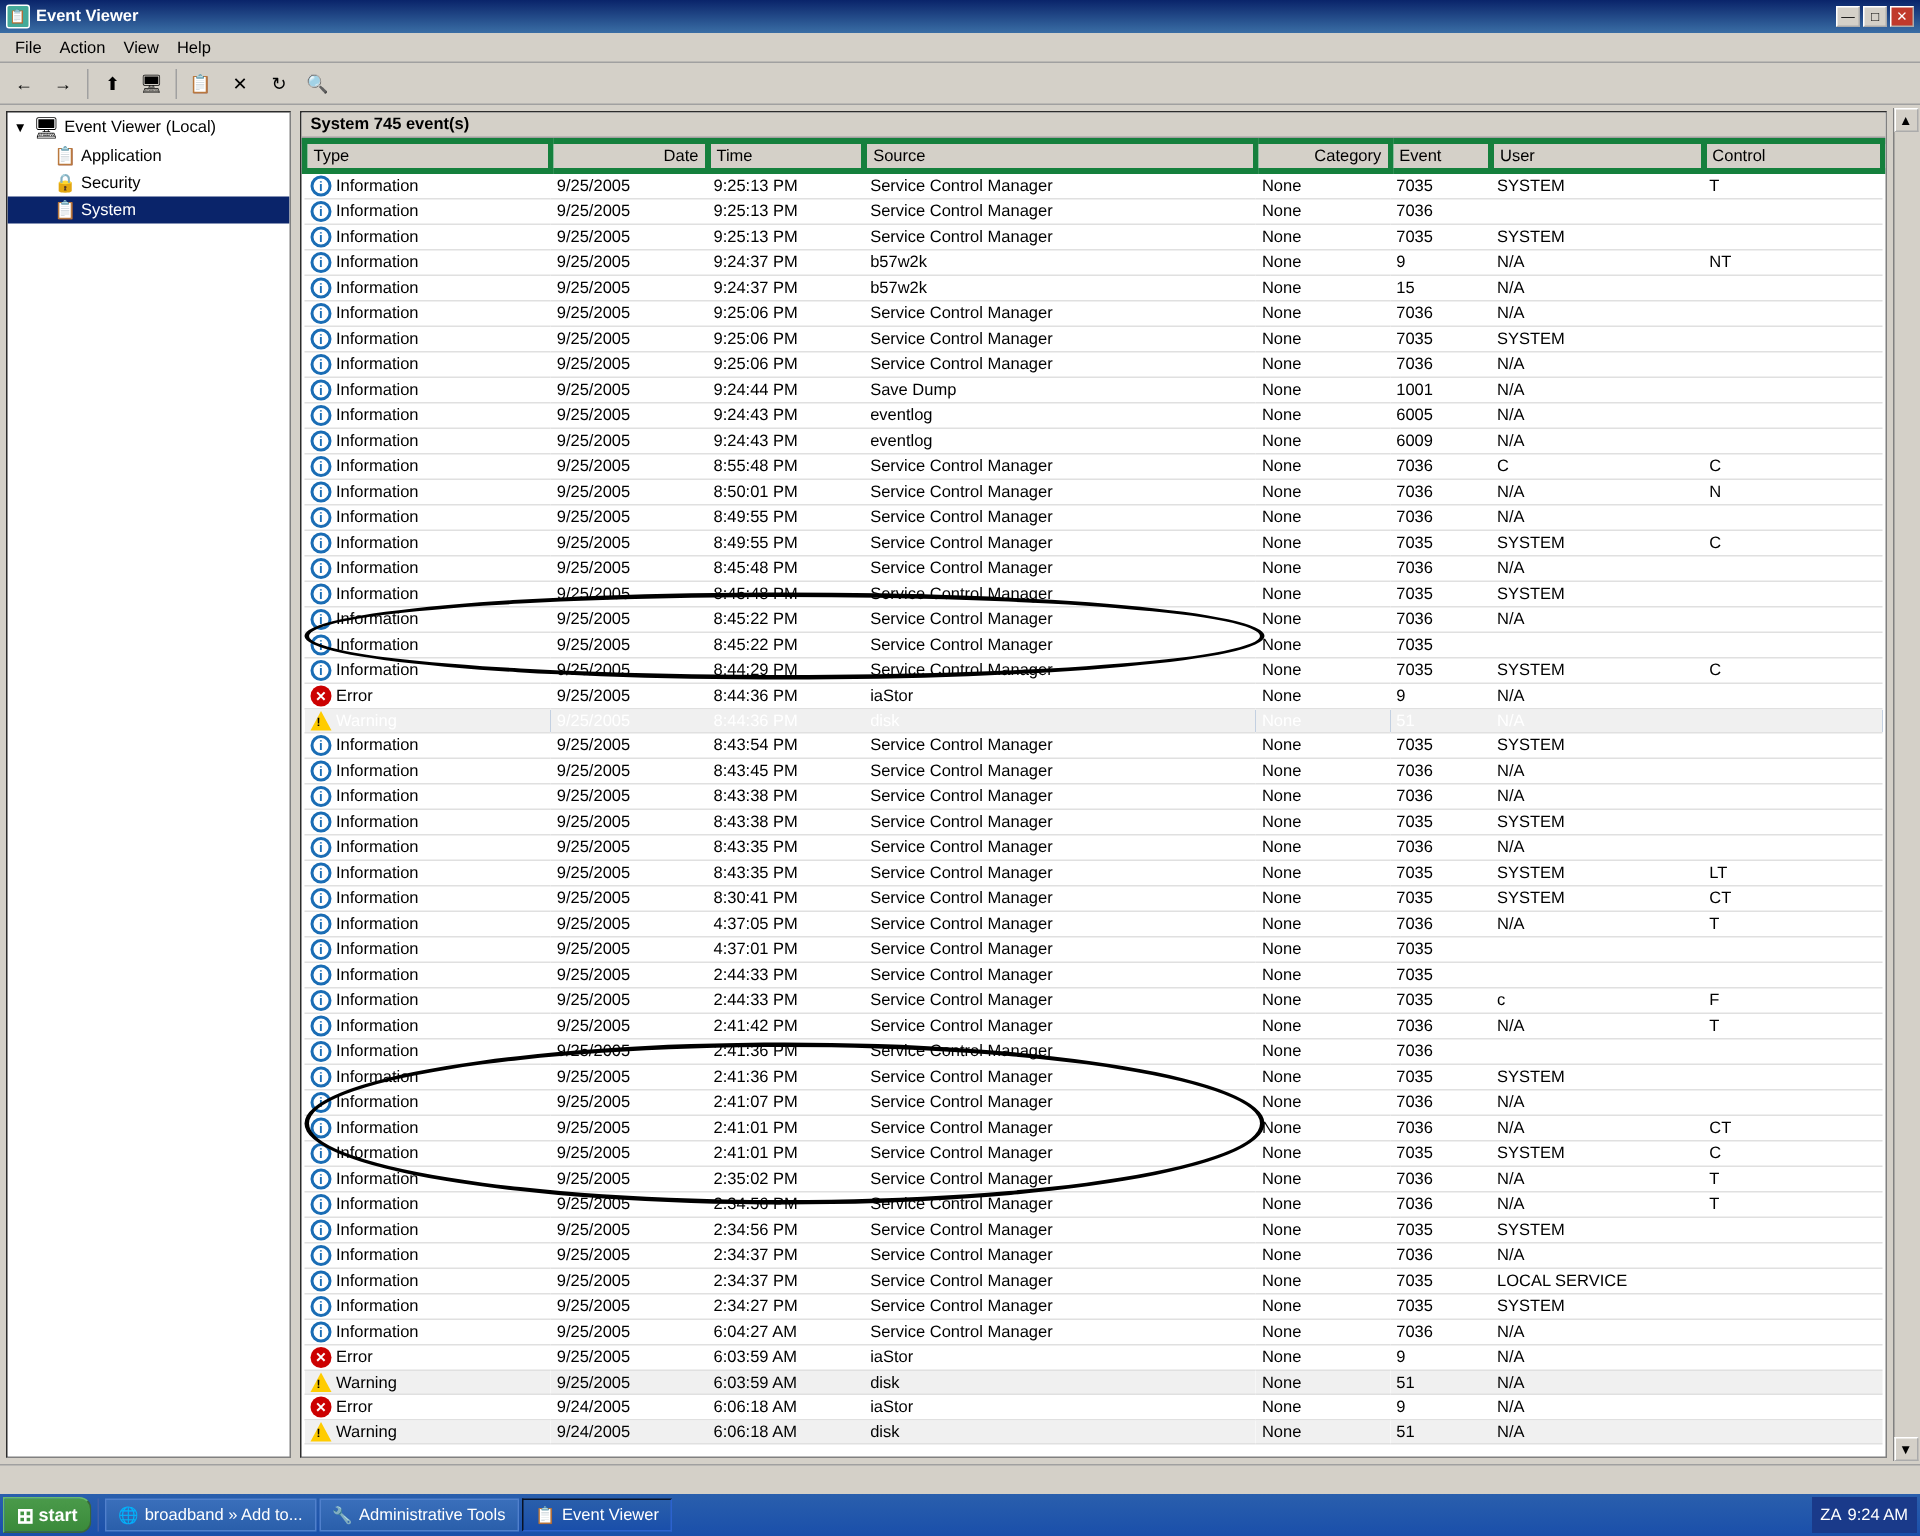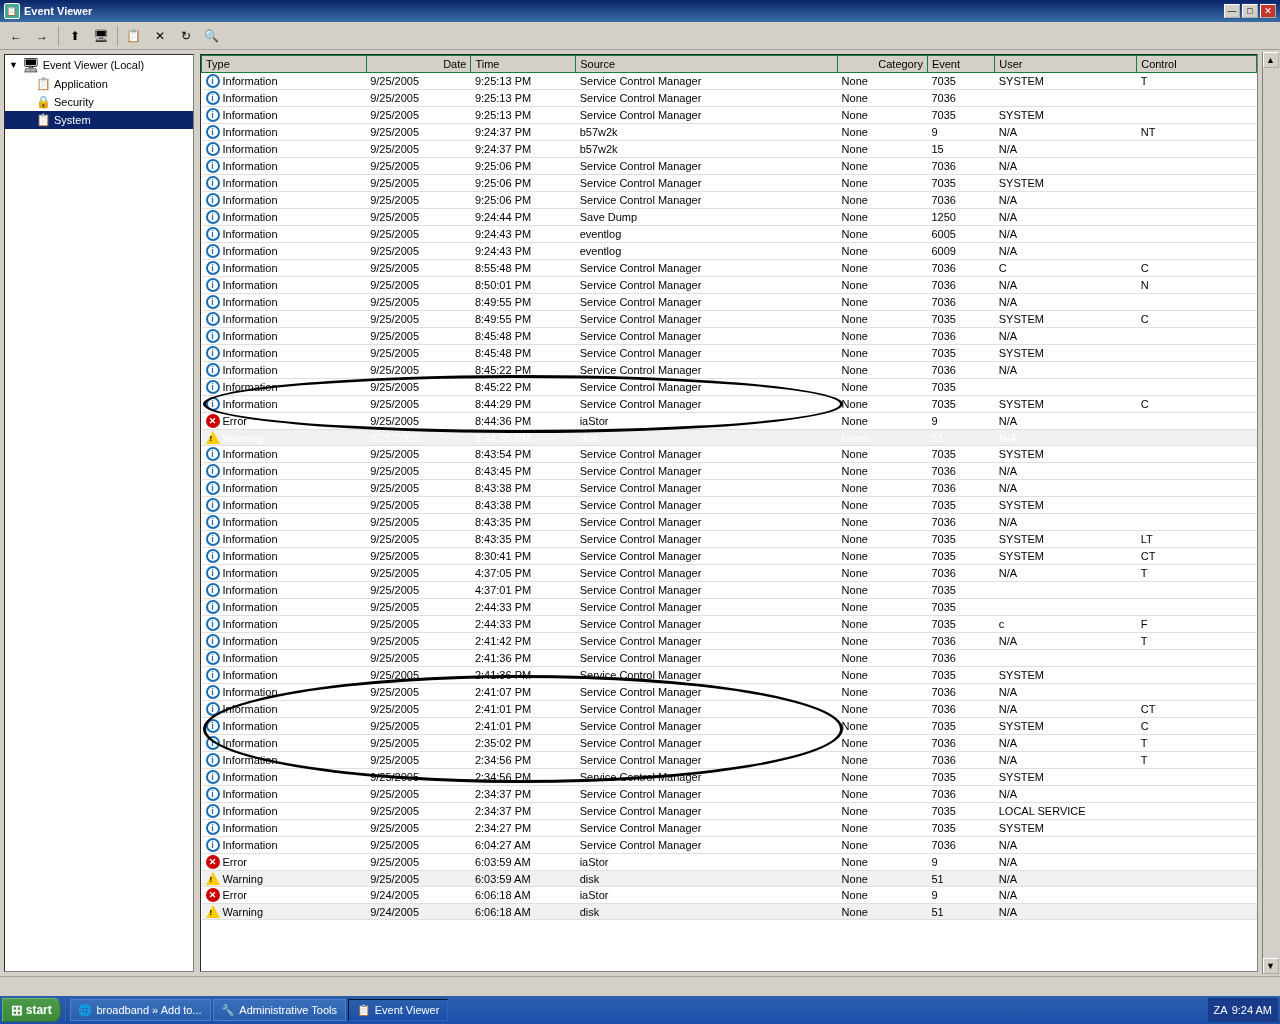--- a/index.html
+++ b/index.html
@@ -104,21 +104,21 @@
     }
 
     
     .event-table {
       width: 100%;
       border-collapse: collapse;
       font-size: 11px;
     }
     .event-table th {
       background: #d4d0c8;
-      border: 1px solid #15803d;
+      border: 4px solid #15803d;
       padding: 2px 4px;
       text-align: left;
       font-weight: normal;
       position: sticky;
       top: 0;
       cursor: pointer;
       white-space: nowrap;
     }
     .event-table td {
       border-bottom: 1px solid #e0e0e0;
@@ -270,20 +270,26 @@
       <div class="title-icon">📋</div>
       <span class="title-text">Event Viewer</span>
     </div>
     <div class="title-buttons">
       <div class="title-btn">—</div>
       <div class="title-btn">□</div>
       <div class="title-btn close">✕</div>
     </div>
   </div>
 
+  <div class="menu-bar">
+    <span class="menu-item">File</span>
+    <span class="menu-item">Action</span>
+    <span class="menu-item">View</span>
+    <span class="menu-item">Help</span>
+  </div>
 
   <div class="toolbar">
     <button class="toolbar-btn">←</button>
     <button class="toolbar-btn">→</button>
     <div class="toolbar-separator"></div>
     <button class="toolbar-btn">⬆</button>
     <button class="toolbar-btn">🖥</button>
     <div class="toolbar-separator"></div>
     <button class="toolbar-btn">📋</button>
     <button class="toolbar-btn">✕</button>
@@ -310,20 +316,21 @@
         <span>Security</span>
       </div>
       <div class="tree-child tree-item" style="background:#0a246a; color:white;">
         <span class="tree-expand"></span>
         <span style="font-size:12px;">📋</span>
         <span>System</span>
       </div>
     </div>
 
     <div class="right-panel" style="position: relative;">
+      <div class="panel-header">System   745 event(s)</div>
 
       <div class="table-scroll">
         <table class="event-table">
           <thead>
             <tr>
               <th style="width:110px;">Type</th>
               <th style="width:70px;text-align:right;">Date</th>
               <th style="width:70px;margin-left:44px;">Time</th>
               <th style="width:175px;">Source</th>
               <th style="width:60px;text-align:right;">Category</th>
@@ -457,21 +464,21 @@
                 <td>
                   <span class="type-cell">
                     <span class="icon-info">i</span>
                     <span>Information</span>
                   </span>
                 </td>
                 <td>9/25/2005</td>
                 <td>9:24:44 PM</td>
                 <td>Save Dump</td>
                 <td>None</td>
-                <td>1250</td>
+                <td>1001</td>
                 <td>N/A</td>
                 <td></td>
               </tr>
               <tr>
                 <td>
                   <span class="type-cell">
                     <span class="icon-info">i</span>
                     <span>Information</span>
                   </span>
                 </td>

